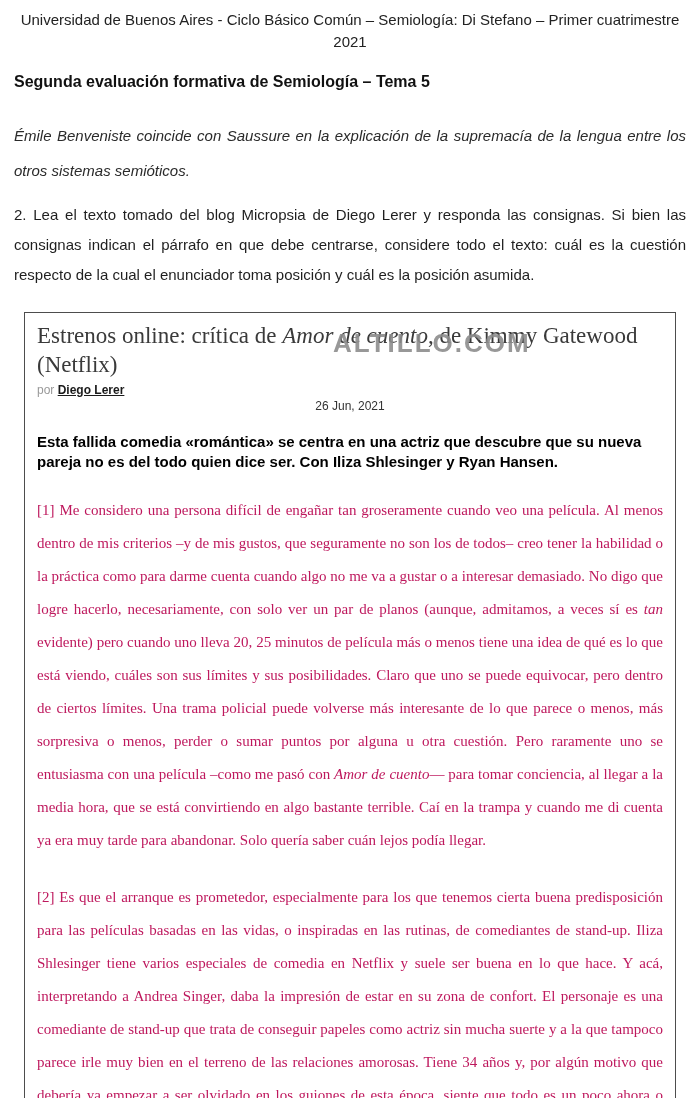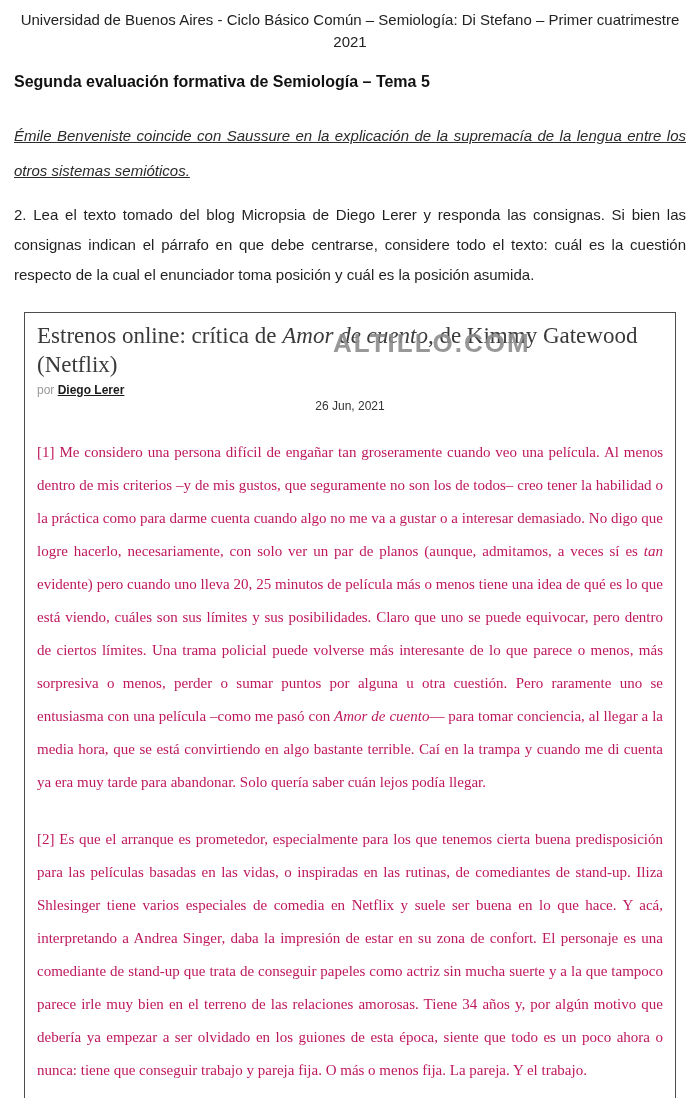--- a/index.html
+++ b/index.html
@@ -34,21 +34,20 @@
     line-height: 17px;
     margin: 0 0 27px 0;
   }
   .statement {
     font-style: italic;
     font-size: 15px;
     line-height: 35px;
     text-align: justify;
     color: #2a2a2a;
     margin: 0 0 12px 0;
-    text-decoration: underline;
   }
   .q2 {
     font-size: 15px;
     line-height: 30px;
     text-align: justify;
     margin: 0 0 22px 0;
   }
 
   .watermark {
     position: absolute;
@@ -126,20 +125,21 @@
   <p class="q2">2. Lea el texto tomado del blog Micropsia de Diego Lerer y responda las consignas. Si bien las consignas indican el párrafo en que debe centrarse, considere todo el texto: cuál es la cuestión respecto de la cual el enunciador toma posición y cuál es la posición asumida.</p>
 
   <div class="article-box">
 
     <h2 class="article-title"><span>Estrenos online: crítica de </span><i>Amor de cuento</i><span>, de Kimmy Gatewood (Netflix)</span></h2>
 
     <div class="byline"><span class="by">por </span><a class="author" href="#">Diego Lerer</a></div>
 
     <div class="date">26 Jun, 2021</div>
 
+    <p class="lead">Esta fallida comedia «romántica» se centra en una actriz que descubre que su nueva pareja no es del todo quien dice ser. Con Iliza Shlesinger y Ryan Hansen.</p>
 
     <p class="body-p"><span>[1] Me considero una persona difícil de engañar tan groseramente cuando veo una película. Al menos dentro de mis criterios –y de mis gustos, que seguramente no son los de todos– creo tener la habilidad o la práctica como para darme cuenta cuando algo no me va a gustar o a interesar demasiado. No digo que logre hacerlo, necesariamente, con solo ver un par de planos (aunque, admitamos, a veces sí es </span><i>tan</i><span> evidente) pero cuando uno lleva 20, 25 minutos de película más o menos tiene una idea de qué es lo que está viendo, cuáles son sus límites y sus posibilidades. Claro que uno se puede equivocar, pero dentro de ciertos límites. Una trama policial puede volverse más interesante de lo que parece o menos, más sorpresiva o menos, perder o sumar puntos por alguna u otra cuestión. Pero raramente uno se entusiasma con una película –como me pasó con </span><i>Amor de cuento</i><span>— para tomar conciencia, al llegar a la media hora, que se está convirtiendo en algo bastante terrible. Caí en la trampa y cuando me di cuenta ya era muy tarde para abandonar. Solo quería saber cuán lejos podía llegar.</span></p>
 
     <p class="body-p">[2] Es que el arranque es prometedor, especialmente para los que tenemos cierta buena predisposición para las películas basadas en las vidas, o inspiradas en las rutinas, de comediantes de stand-up. Iliza Shlesinger tiene varios especiales de comedia en Netflix y suele ser buena en lo que hace. Y acá, interpretando a Andrea Singer, daba la impresión de estar en su zona de confort. El personaje es una comediante de stand-up que trata de conseguir papeles como actriz sin mucha suerte y a la que tampoco parece irle muy bien en el terreno de las relaciones amorosas. Tiene 34 años y, por algún motivo que debería ya empezar a ser olvidado en los guiones de esta época, siente que todo es un poco ahora o nunca: tiene que conseguir trabajo y pareja fija. O más o menos fija. La pareja. Y el trabajo.</p>
 
   </div>
 
 </div>
 
 <div class="watermark">ALTILLO.COM</div>

